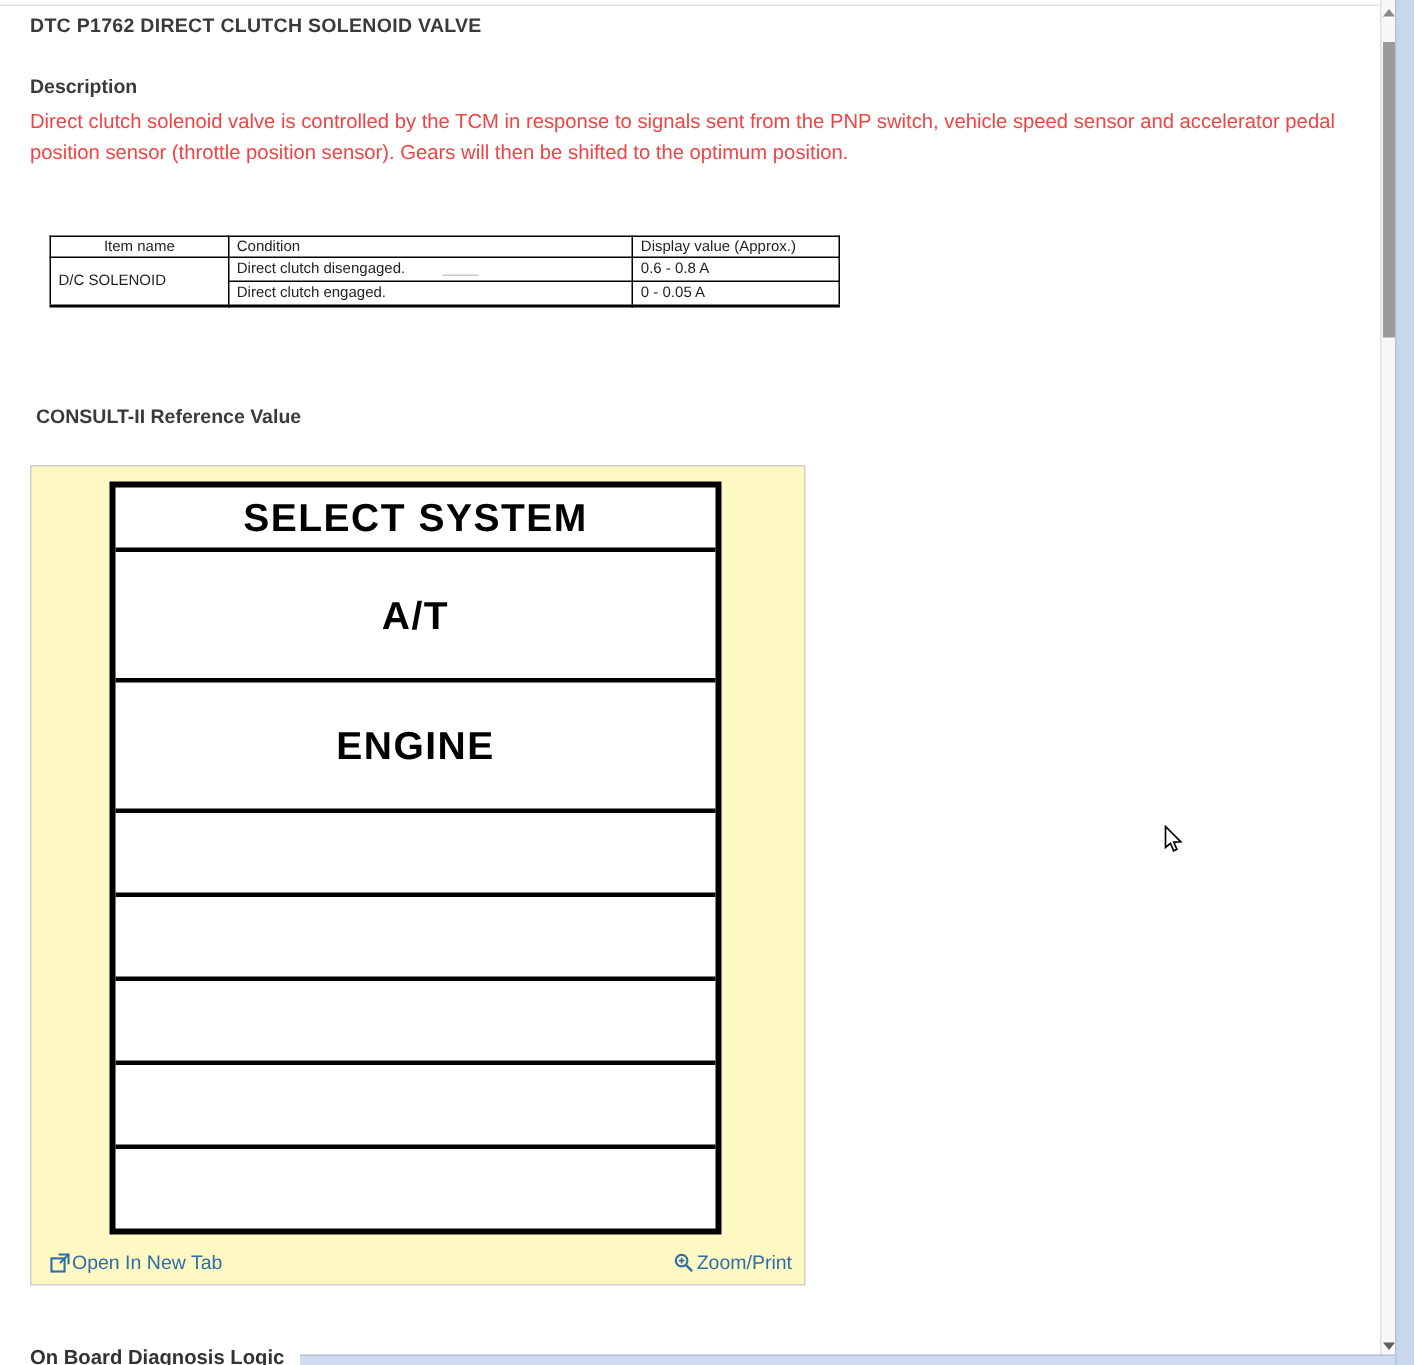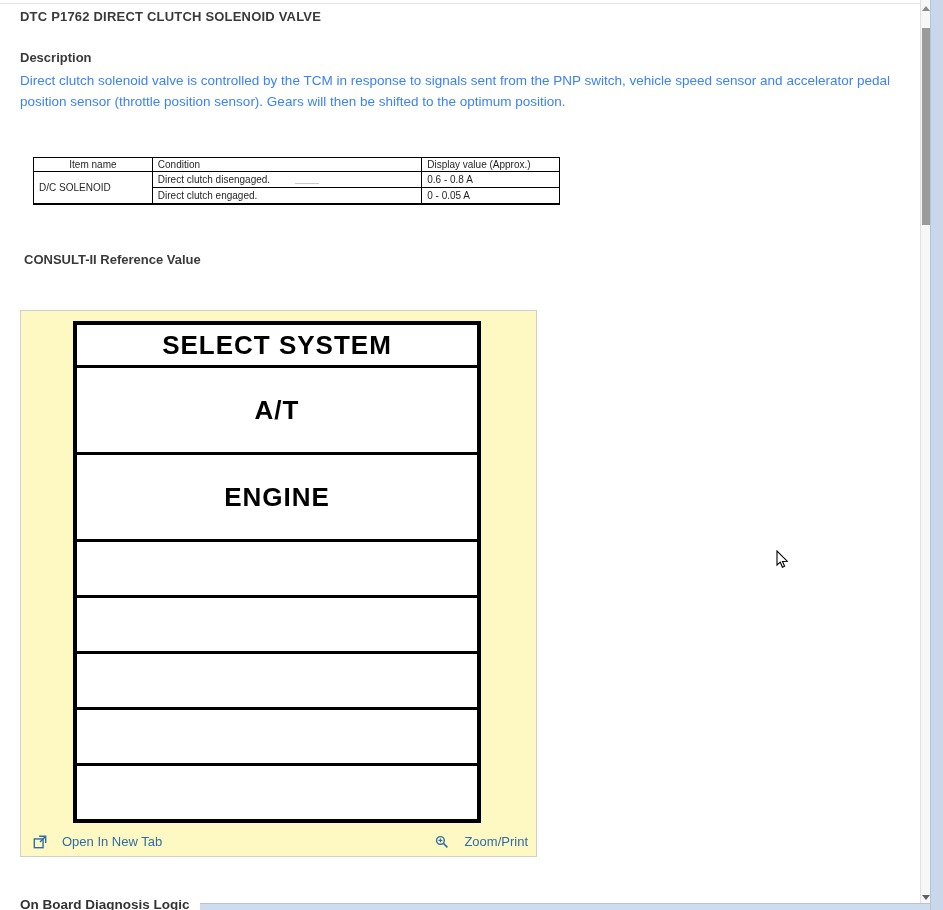--- a/index.html
+++ b/index.html
@@ -38,30 +38,30 @@
     letter-spacing: 0.2px;
   }
 
   .sec-heading {
     position: absolute;
     font-size: 13px;
     font-weight: bold;
     color: #3a3a3a;
   }
   .desc-heading { left: 20px; top: 50px; }
-  .consult-heading { left: 24px; top: 252px; }
+  .consult-heading { left: 24px; top: 270px; }
   .next-heading { left: 20px; top: 897px; font-size: 13.5px; color: #333; }
 
   .body-text {
     position: absolute;
     left: 20px; top: 70px;
     width: 882px;
     font-size: 13.5px;
     line-height: 21px;
-    color: #3b82f6;
+    color: #ef4444;
   }
 
   .ref-table {
     position: absolute;
     left: 33px; top: 157px;
     width: 527px;
     border-collapse: collapse;
     font-size: 10px;
     color: #1f1f1f;
     border-top: 1px solid #000;
@@ -125,21 +125,21 @@
     position: absolute;
     left: 12px; right: 8px; bottom: 6px;
     height: 17px;
     display: flex;
     justify-content: space-between;
     align-items: center;
   }
   .fig-link {
     display: inline-flex;
     align-items: center;
-    gap: 15px;
+    gap: 1px;
     color: var(--link, #2d6da8);
     font-size: 13px;
     text-decoration: none;
     cursor: pointer;
   }
   .fig-link svg { display: block; }
 
   
   .scrollbar {
     position: absolute;

